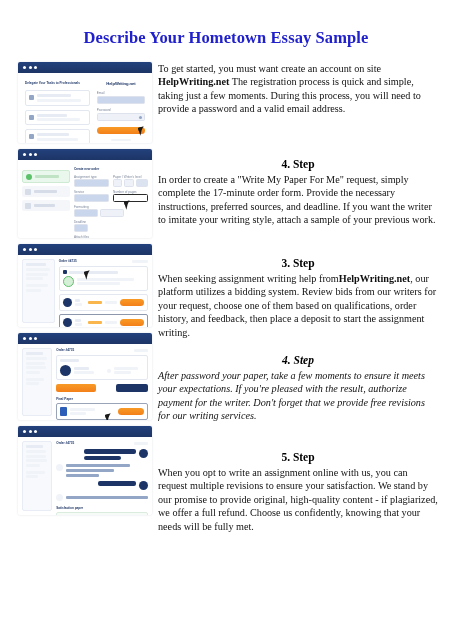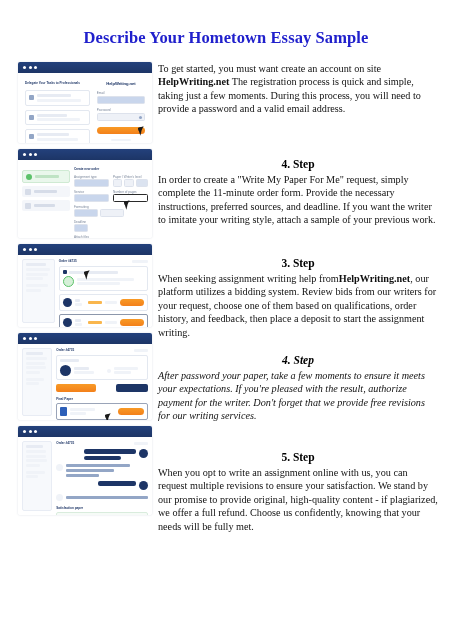--- a/index.html
+++ b/index.html
@@ -487,21 +487,21 @@
   </div>
 
   <div class="col-text">
 
     <div class="step-block sb1">
       <p class="step-body"><span>To get started, you must want create an account on site </span><b>HelpWriting.net</b><span> The registration process is quick and simple, taking just a few moments. During this process, you will need to provide a password and a valid email address.</span></p>
     </div>
 
     <div class="step-block sb2">
       <div class="step-heading">4. Step</div>
-      <p class="step-body"><span>In order to create a "Write My Paper For Me" request, simply complete the 11-minute order form. Provide the necessary instructions, preferred sources, and deadline. If you want the writer to imitate your writing style, attach a sample of your previous work.</span><b></b><span></span></p>
+      <p class="step-body"><span>In order to create a "Write My Paper For Me" request, simply complete the 17-minute order form. Provide the necessary instructions, preferred sources, and deadline. If you want the writer to imitate your writing style, attach a sample of your previous work.</span><b></b><span></span></p>
     </div>
 
     <div class="step-block sb3">
       <div class="step-heading">3. Step</div>
       <p class="step-body"><span>When seeking assignment writing help from</span><b>HelpWriting.net</b><span>, our platform utilizes a bidding system. Review bids from our writers for your request, choose one of them based on qualifications, order history, and feedback, then place a deposit to start the assignment writing.</span></p>
     </div>
 
     <div class="step-block sb4">
       <div class="step-heading">4. Step</div>
       <p class="step-body"><span>After password your paper, take a few moments to ensure it meets your expectations. If you're pleased with the result, authorize payment for the writer. Don't forget that we provide free revisions for our writing services.</span><b></b><span></span></p>

